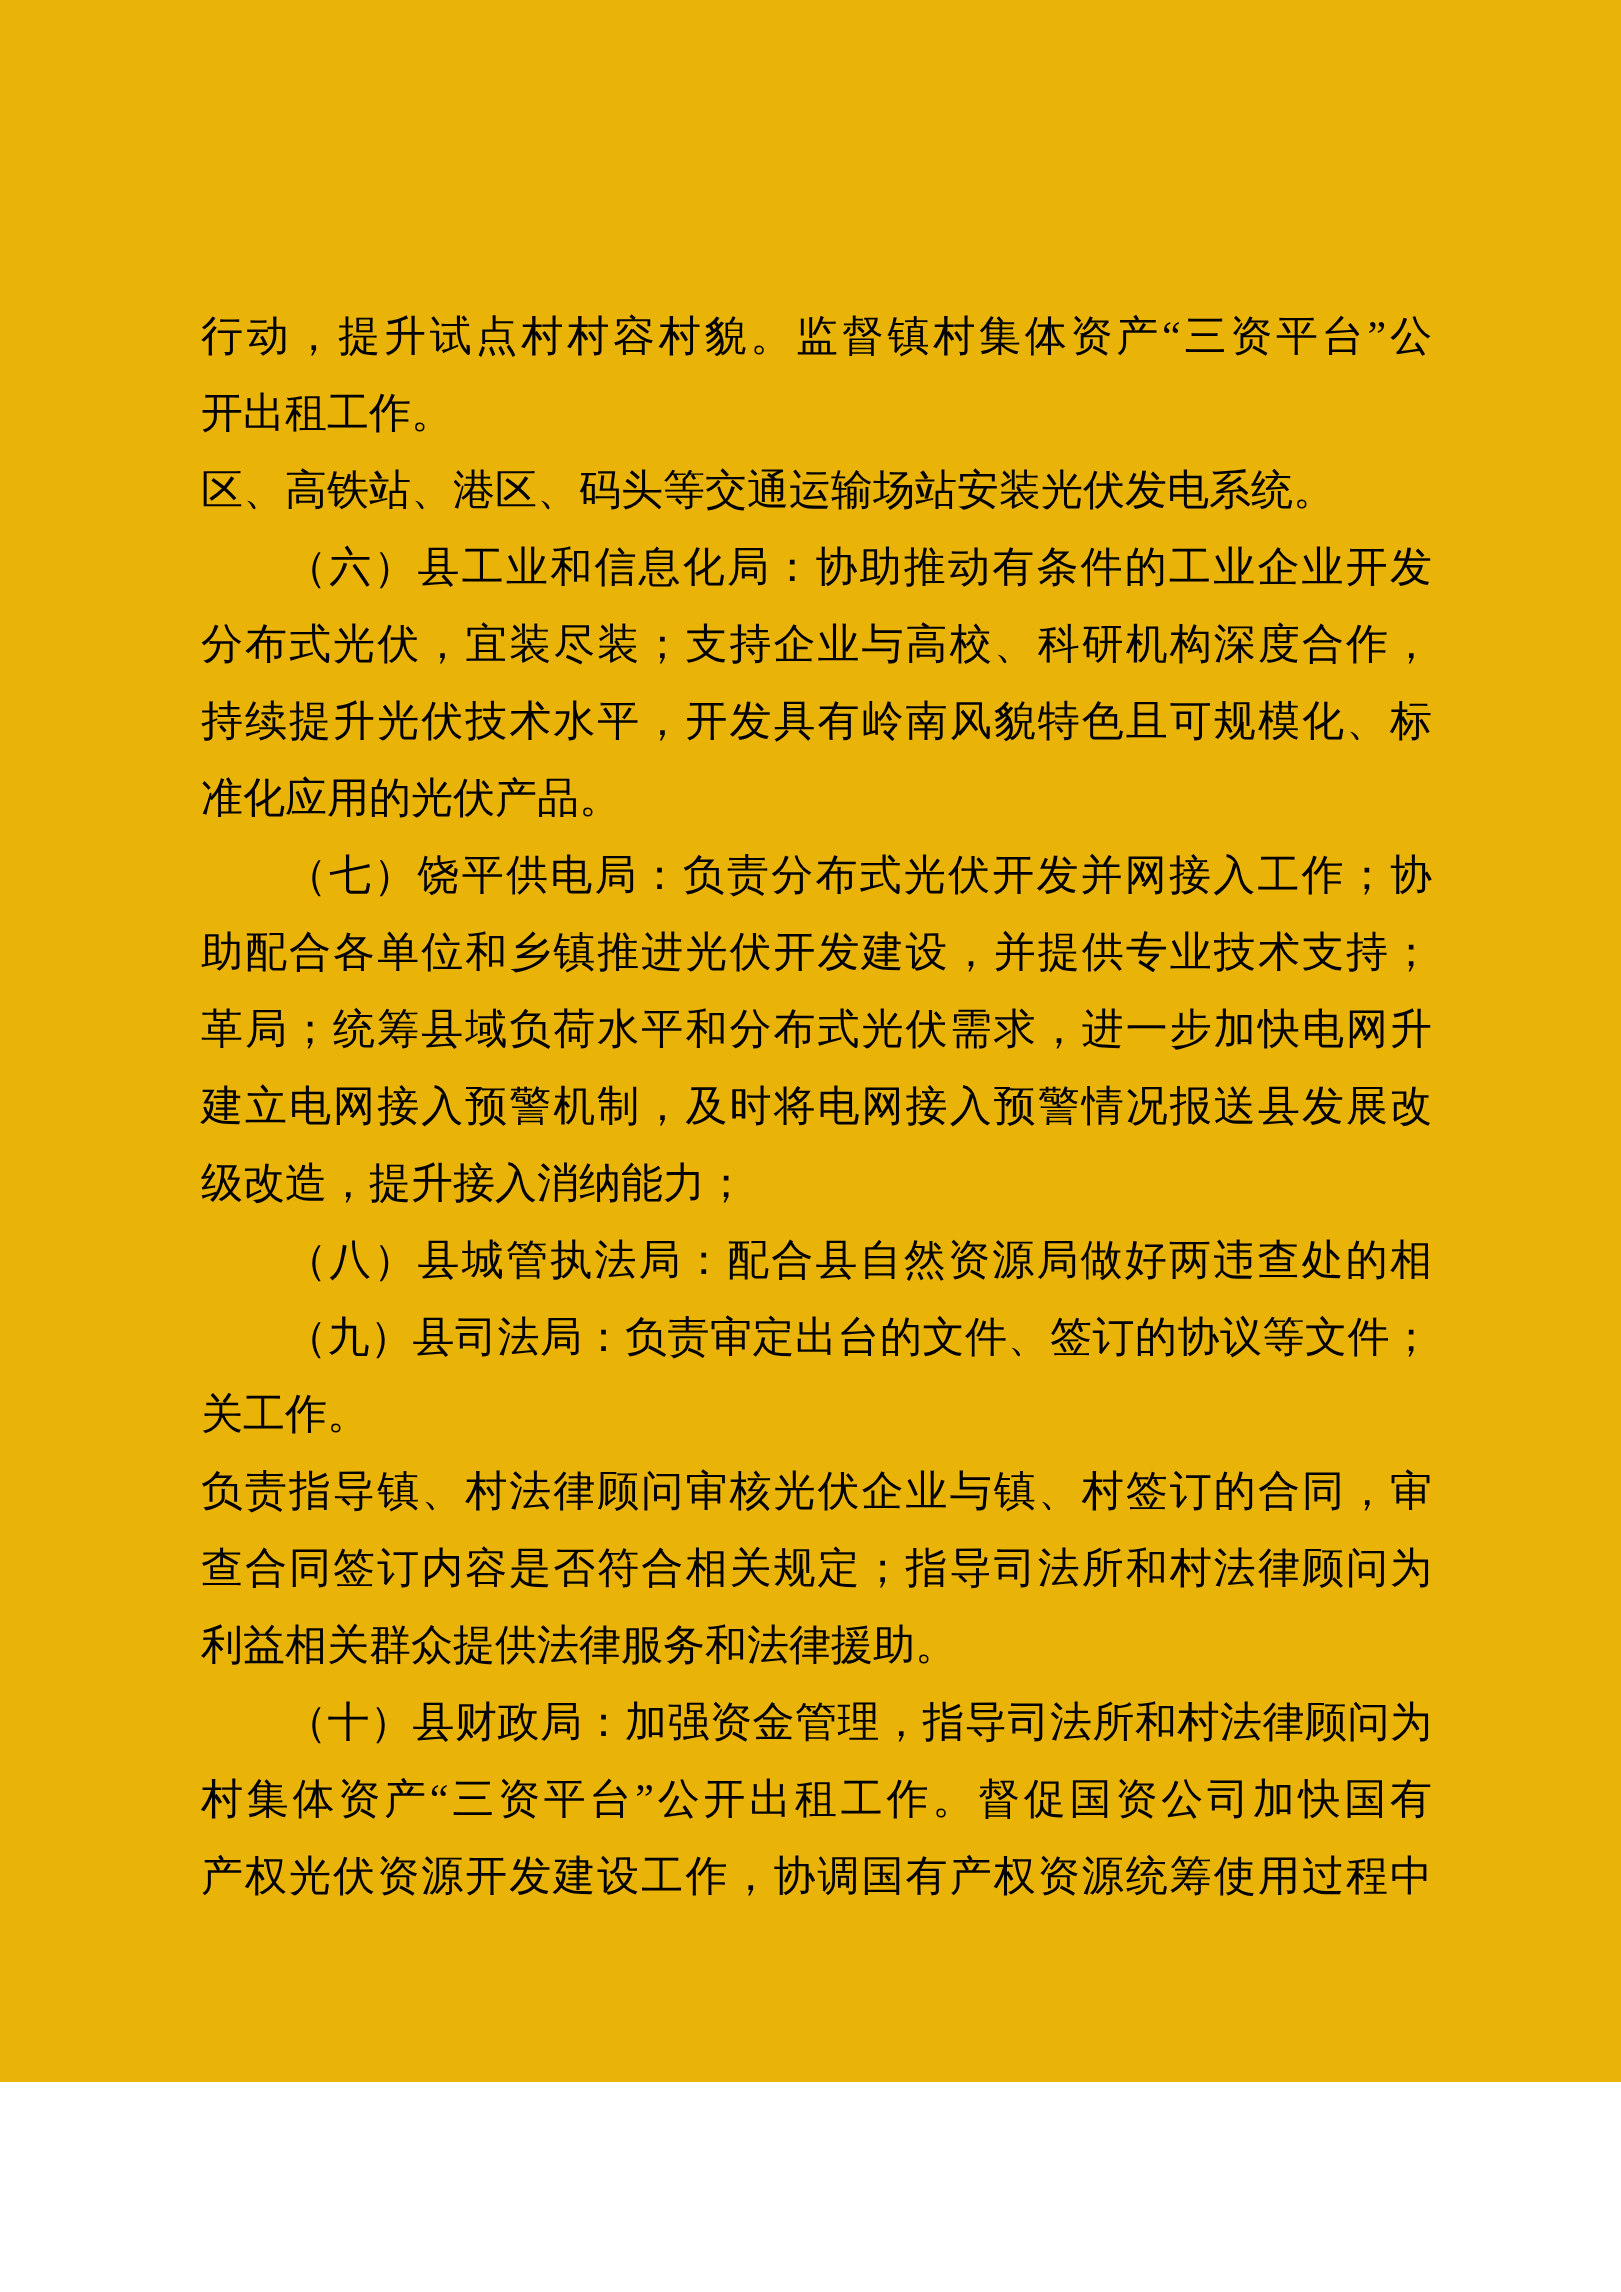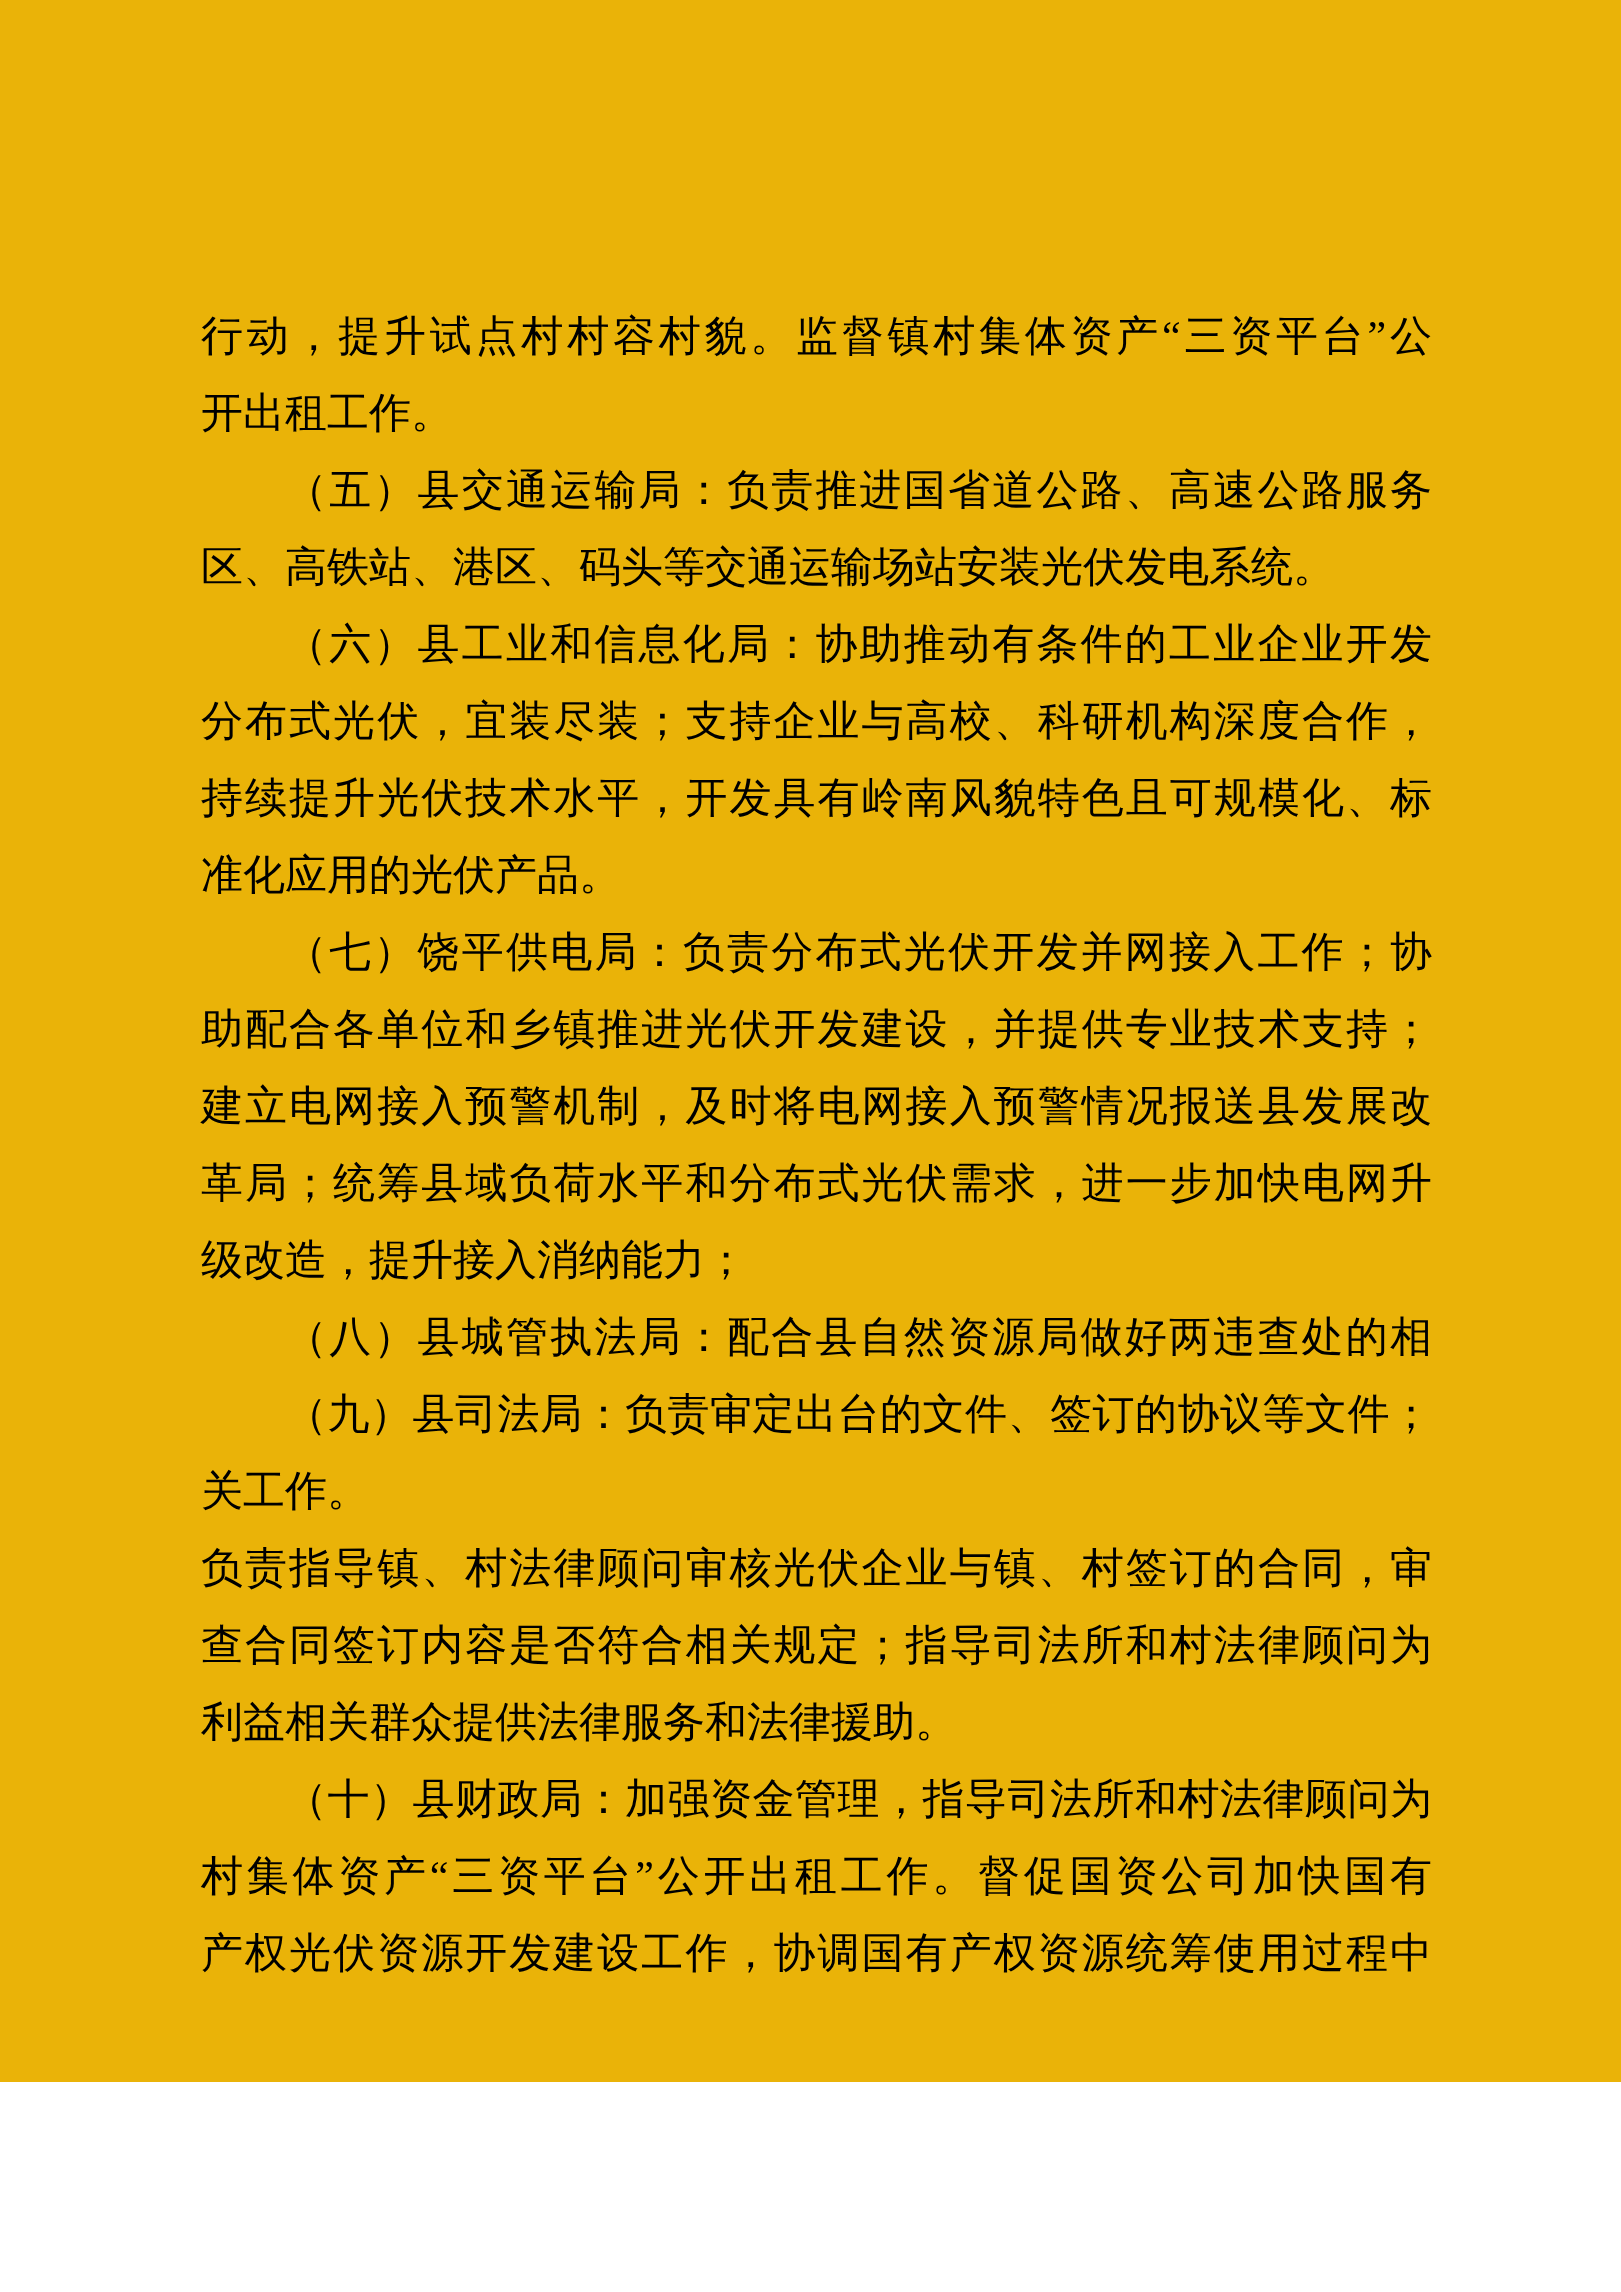--- a/index.html
+++ b/index.html
@@ -51,32 +51,31 @@
 </head>
 <body>
 
 <div class="page">
 
   <div class="content">
 
     <div class="line">行动，提升试点村村容村貌。监督镇村集体资产“三资平台”公</div>
     <div class="line end">开出租工作。</div>
 
-    <div class="line first">（五）县交通运输局：负责推进国省道公路、高速公路服务</div>
     <div class="line end">区、高铁站、港区、码头等交通运输场站安装光伏发电系统。</div>
 
     <div class="line first">（六）县工业和信息化局：协助推动有条件的工业企业开发</div>
     <div class="line">分布式光伏，宜装尽装；支持企业与高校、科研机构深度合作，</div>
     <div class="line">持续提升光伏技术水平，开发具有岭南风貌特色且可规模化、标</div>
     <div class="line end">准化应用的光伏产品。</div>
 
     <div class="line first">（七）饶平供电局：负责分布式光伏开发并网接入工作；协</div>
     <div class="line">助配合各单位和乡镇推进光伏开发建设，并提供专业技术支持；</div>
+    <div class="line">革局；统筹县域负荷水平和分布式光伏需求，进一步加快电网升</div>
     <div class="line">建立电网接入预警机制，及时将电网接入预警情况报送县发展改</div>
-    <div class="line">革局；统筹县域负荷水平和分布式光伏需求，进一步加快电网升</div>
     <div class="line end">级改造，提升接入消纳能力；</div>
 
     <div class="line first">（八）县城管执法局：配合县自然资源局做好两违查处的相</div>
     <div class="line first">（九）县司法局：负责审定出台的文件、签订的协议等文件；</div>
 
     <div class="line end">关工作。</div>
     <div class="line">负责指导镇、村法律顾问审核光伏企业与镇、村签订的合同，审</div>
     <div class="line">查合同签订内容是否符合相关规定；指导司法所和村法律顾问为</div>
     <div class="line end">利益相关群众提供法律服务和法律援助。</div>
 

